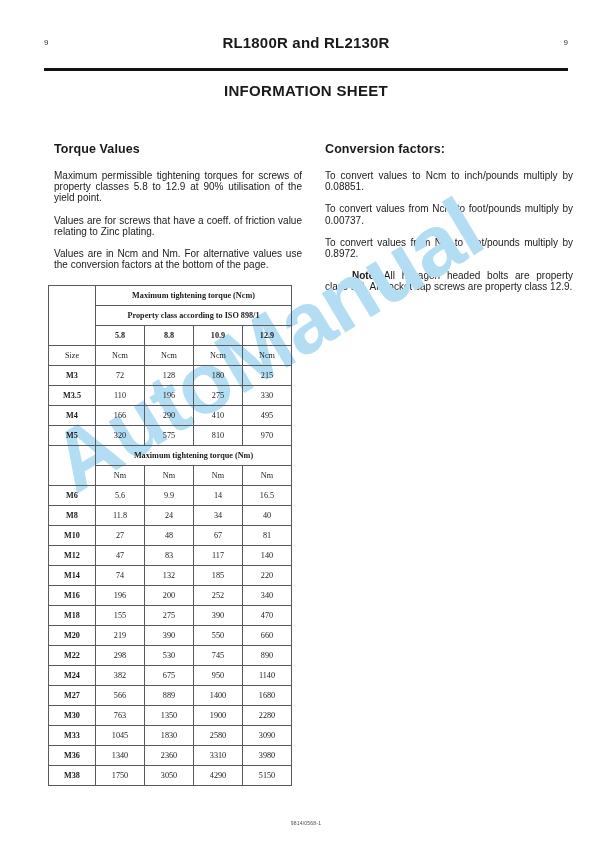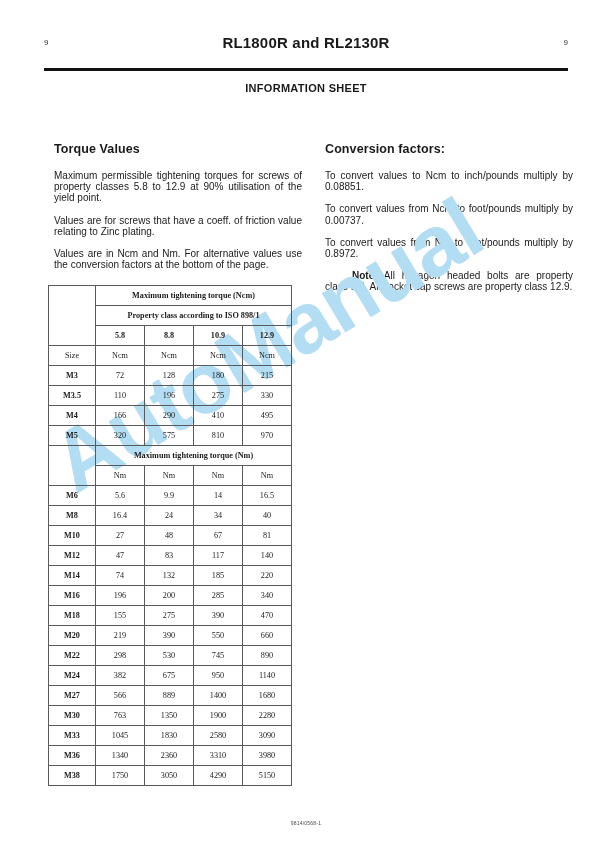--- a/index.html
+++ b/index.html
@@ -78,21 +78,21 @@
     width: 524px;
     height: 3px;
     background: #111;
   }
   .sheet-title {
     position: absolute;
     left: 44px;
     top: 82px;
     width: 524px;
     text-align: center;
-    font-size: 11px;
+    font-size: 15px;
     font-weight: 700;
     letter-spacing: 0.3px;
   }
 
   
   .col {
     position: absolute;
     top: 142px;
     width: 248px;
   }
@@ -275,21 +275,21 @@
 
         <tr>
           <td class="size">M6</td>
           <td>5.6</td>
           <td>9.9</td>
           <td>14</td>
           <td>16.5</td>
         </tr>
         <tr>
           <td class="size">M8</td>
-          <td>16.4</td>
+          <td>11.8</td>
           <td>24</td>
           <td>34</td>
           <td>40</td>
         </tr>
         <tr>
           <td class="size">M10</td>
           <td>27</td>
           <td>48</td>
           <td>67</td>
           <td>81</td>
@@ -305,21 +305,21 @@
           <td class="size">M14</td>
           <td>74</td>
           <td>132</td>
           <td>185</td>
           <td>220</td>
         </tr>
         <tr>
           <td class="size">M16</td>
           <td>196</td>
           <td>200</td>
-          <td>285</td>
+          <td>252</td>
           <td>340</td>
         </tr>
         <tr>
           <td class="size">M18</td>
           <td>155</td>
           <td>275</td>
           <td>390</td>
           <td>470</td>
         </tr>
         <tr>

